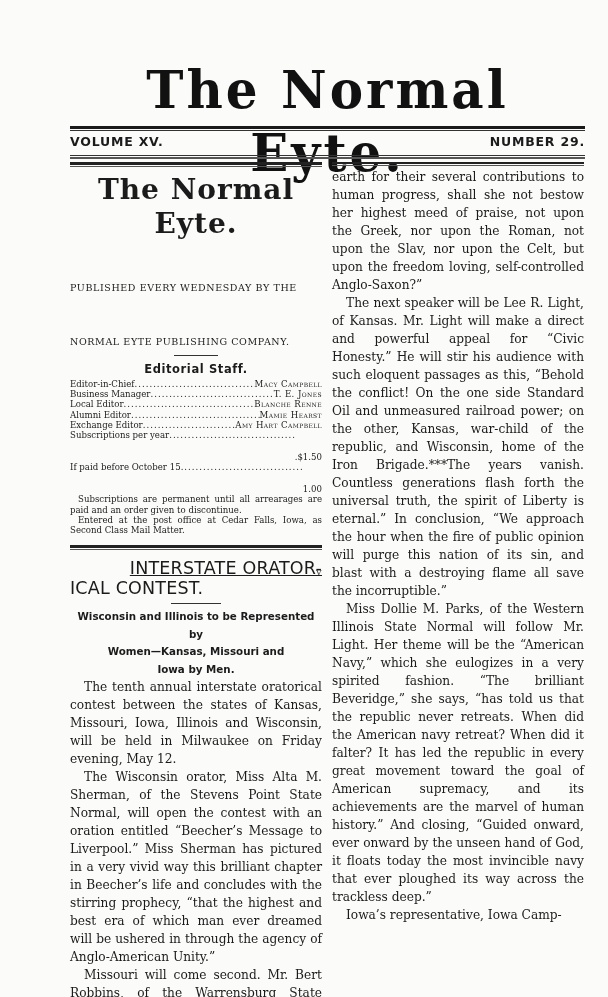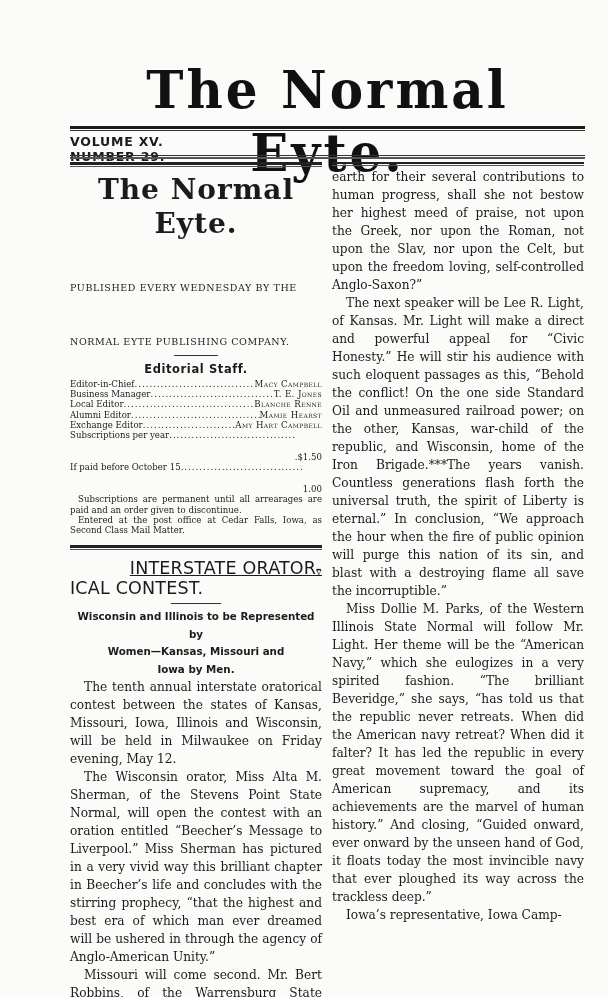--- a/index.html
+++ b/index.html
@@ -18,21 +18,21 @@
       font-weight: bold; font-size: 50px; letter-spacing: 3px;
       line-height: 60px; color: #111;
       transform: scaleY(1.05);
     }
     .rule-thick { position: absolute; left: 70px; width: 515px; height: 3px; background: #1a1a1a; }
     .rule-thin { position: absolute; left: 70px; width: 515px; height: 1px; background: #333; }
     .dateline {
       position: absolute; left: 70px; top: 134px; width: 515px;
       display: flex; justify-content: space-between;
       font-family: "DejaVu Sans", sans-serif; font-weight: bold;
-      font-size: 12.5px; letter-spacing: 0.8px; flex-direction: column;
+      font-size: 12.5px; letter-spacing: 0.8px;
     }
     .col { position: absolute; top: 162px; }
     .col-left { left: 70px; width: 252px; }
     .col-right { left: 332px; width: 252px; }
     .col-rule-top { height: 3px; background: #222; margin-bottom: 1px; }
     .col-rule-top2 { height: 1px; background: #555; margin-bottom: 6px; }
     .box-title {
       font-family: "DejaVu Serif", serif; font-weight: bold;
       font-size: 28px; text-align: center; line-height: 34px; letter-spacing: 1px;
       margin-top: 2px;

